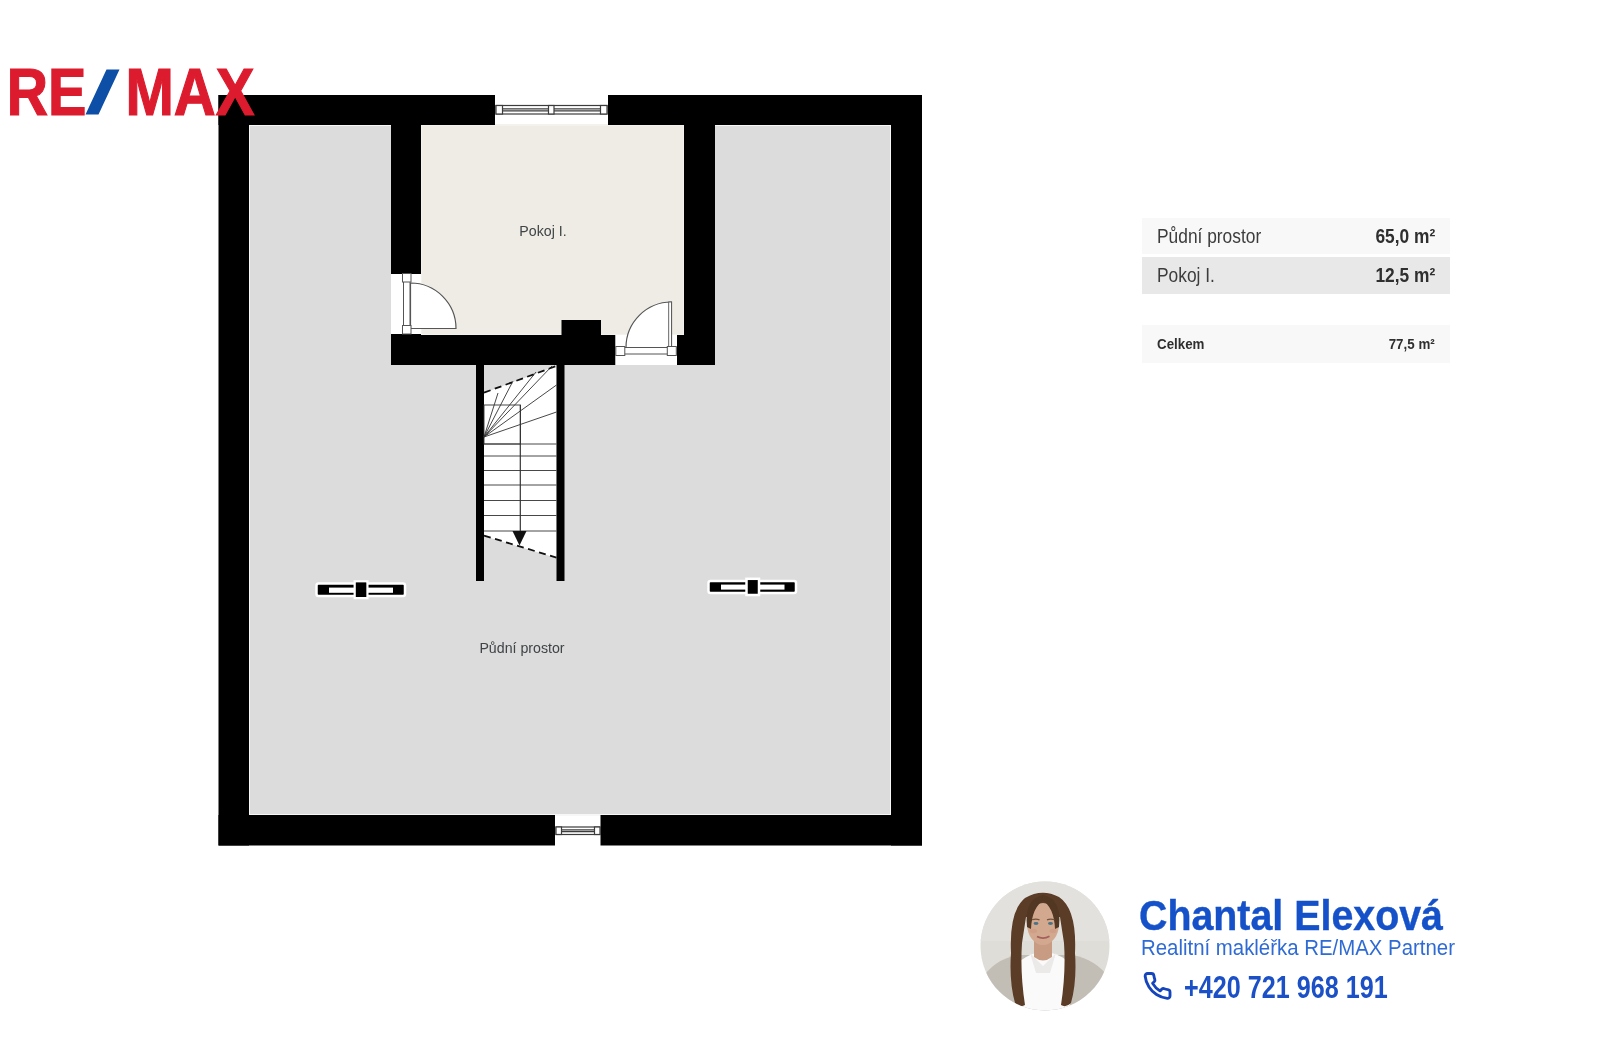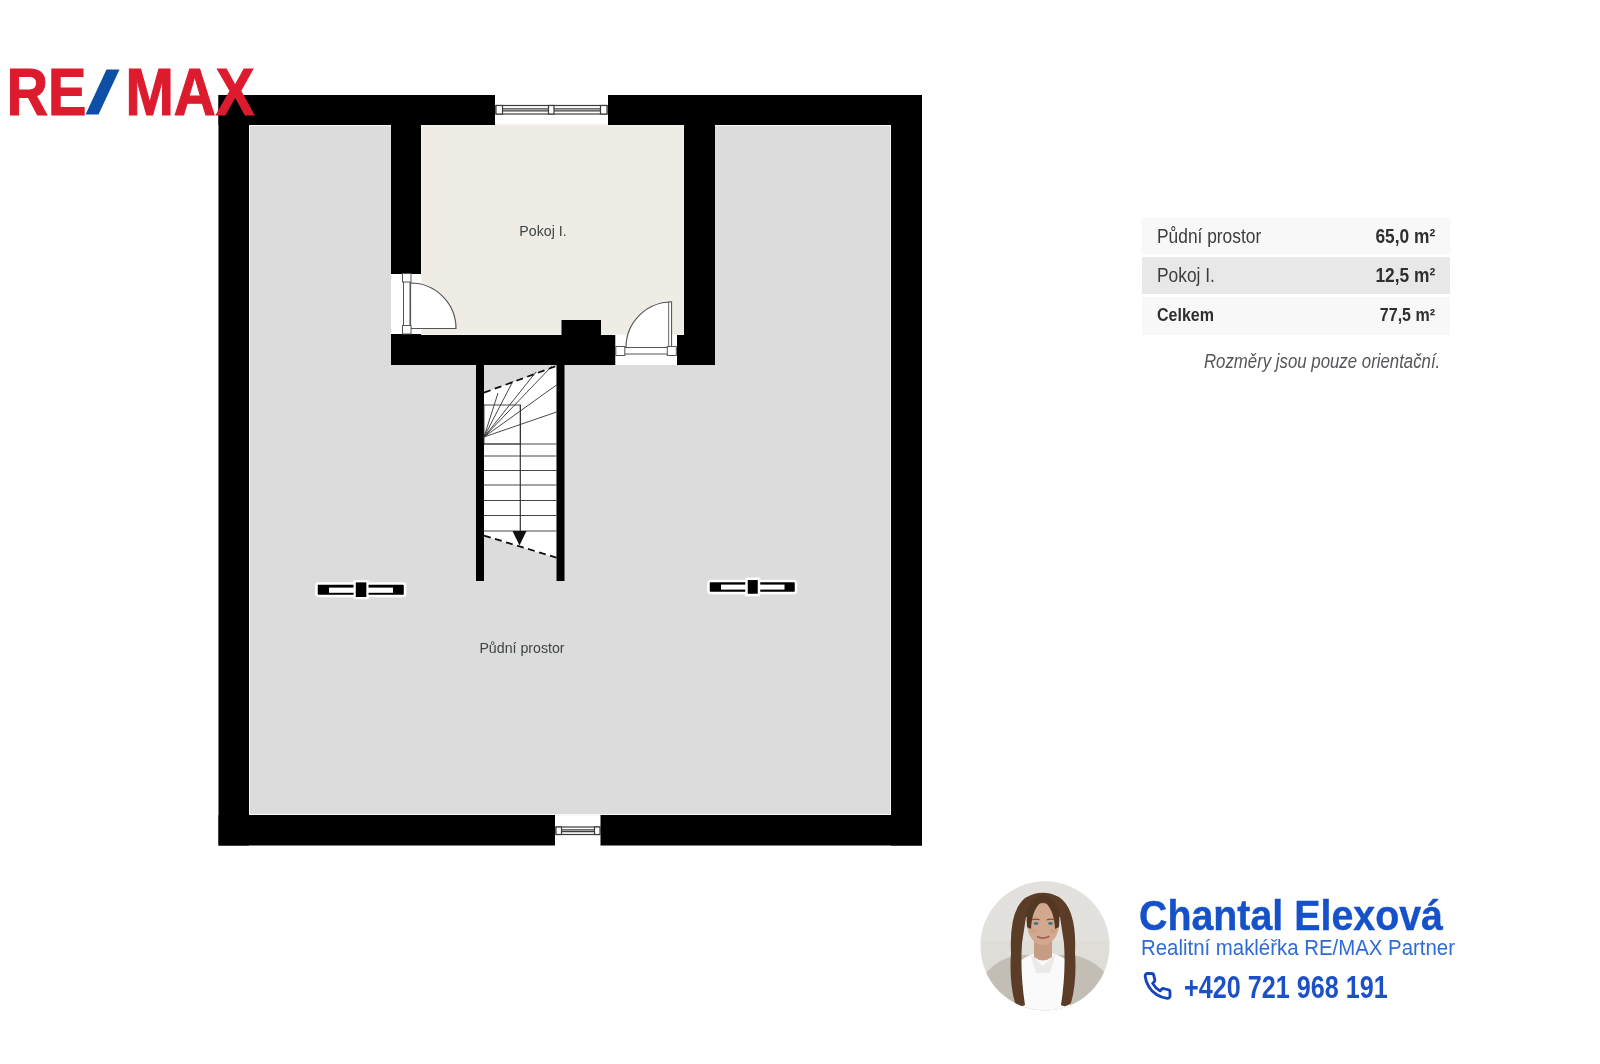--- a/index.html
+++ b/index.html
@@ -135,26 +135,25 @@
   <div style="height:39px;box-sizing:border-box;border-bottom:3px solid #ffffff;background:#f8f8f8;display:flex;align-items:center;font-size:19.5px;color:#3c3c3c;padding:0 15px;">
     <span style="transform:scaleX(0.89);transform-origin:0 50%;">Půdní prostor</span>
       <span style="margin-left:auto;font-weight:bold;color:#2f2f2f;transform:scaleX(0.89);transform-origin:100% 50%;">65,0&nbsp;m²</span>
   </div>
 
   <div style="height:39.5px;box-sizing:border-box;border-bottom:3px solid #ffffff;background:#e8e8e8;display:flex;align-items:center;font-size:19.5px;color:#3c3c3c;padding:0 15px;">
     <span style="transform:scaleX(0.89);transform-origin:0 50%;">Pokoj I.</span>
       <span style="margin-left:auto;font-weight:bold;color:#2f2f2f;transform:scaleX(0.89);transform-origin:100% 50%;">12,5&nbsp;m²</span>
   </div>
 
-  <div style="height:38.5px;background:#f8f8f8;display:flex;align-items:center;font-size:18px;color:#2f2f2f;padding:0 15px;font-weight:bold;">
+  <div style="height:38.5px;background:#f8f8f8;display:flex;align-items:center;font-size:15px;color:#2f2f2f;padding:0 15px;font-weight:bold;margin-top:28px;">
     <span style="transform:scaleX(0.89);transform-origin:0 50%;">Celkem</span>
       <span style="margin-left:auto;transform:scaleX(0.89);transform-origin:100% 50%;">77,5&nbsp;m²</span>
   </div>
 
-  <div style="margin-top:14px;text-align:right;padding-right:10px;font-size:20.5px;font-style:italic;color:#55565a;"><span style="display:inline-block;transform:scaleX(0.82);transform-origin:100% 50%;white-space:nowrap;">Rozměry jsou pouze orientační.</span></div>
 </div>
 
 <svg class="abs" style="left:980px;top:881px" width="130" height="130" viewBox="0 0 130 130">
   <defs>
       <clipPath id="pc">
         <circle cx="65" cy="65" r="64.5"></circle>
       </clipPath>
     </defs>
   <g clip-path="url(#pc)">
     <rect x="0" y="0" width="130" height="130" fill="#dfddd8"></rect>

